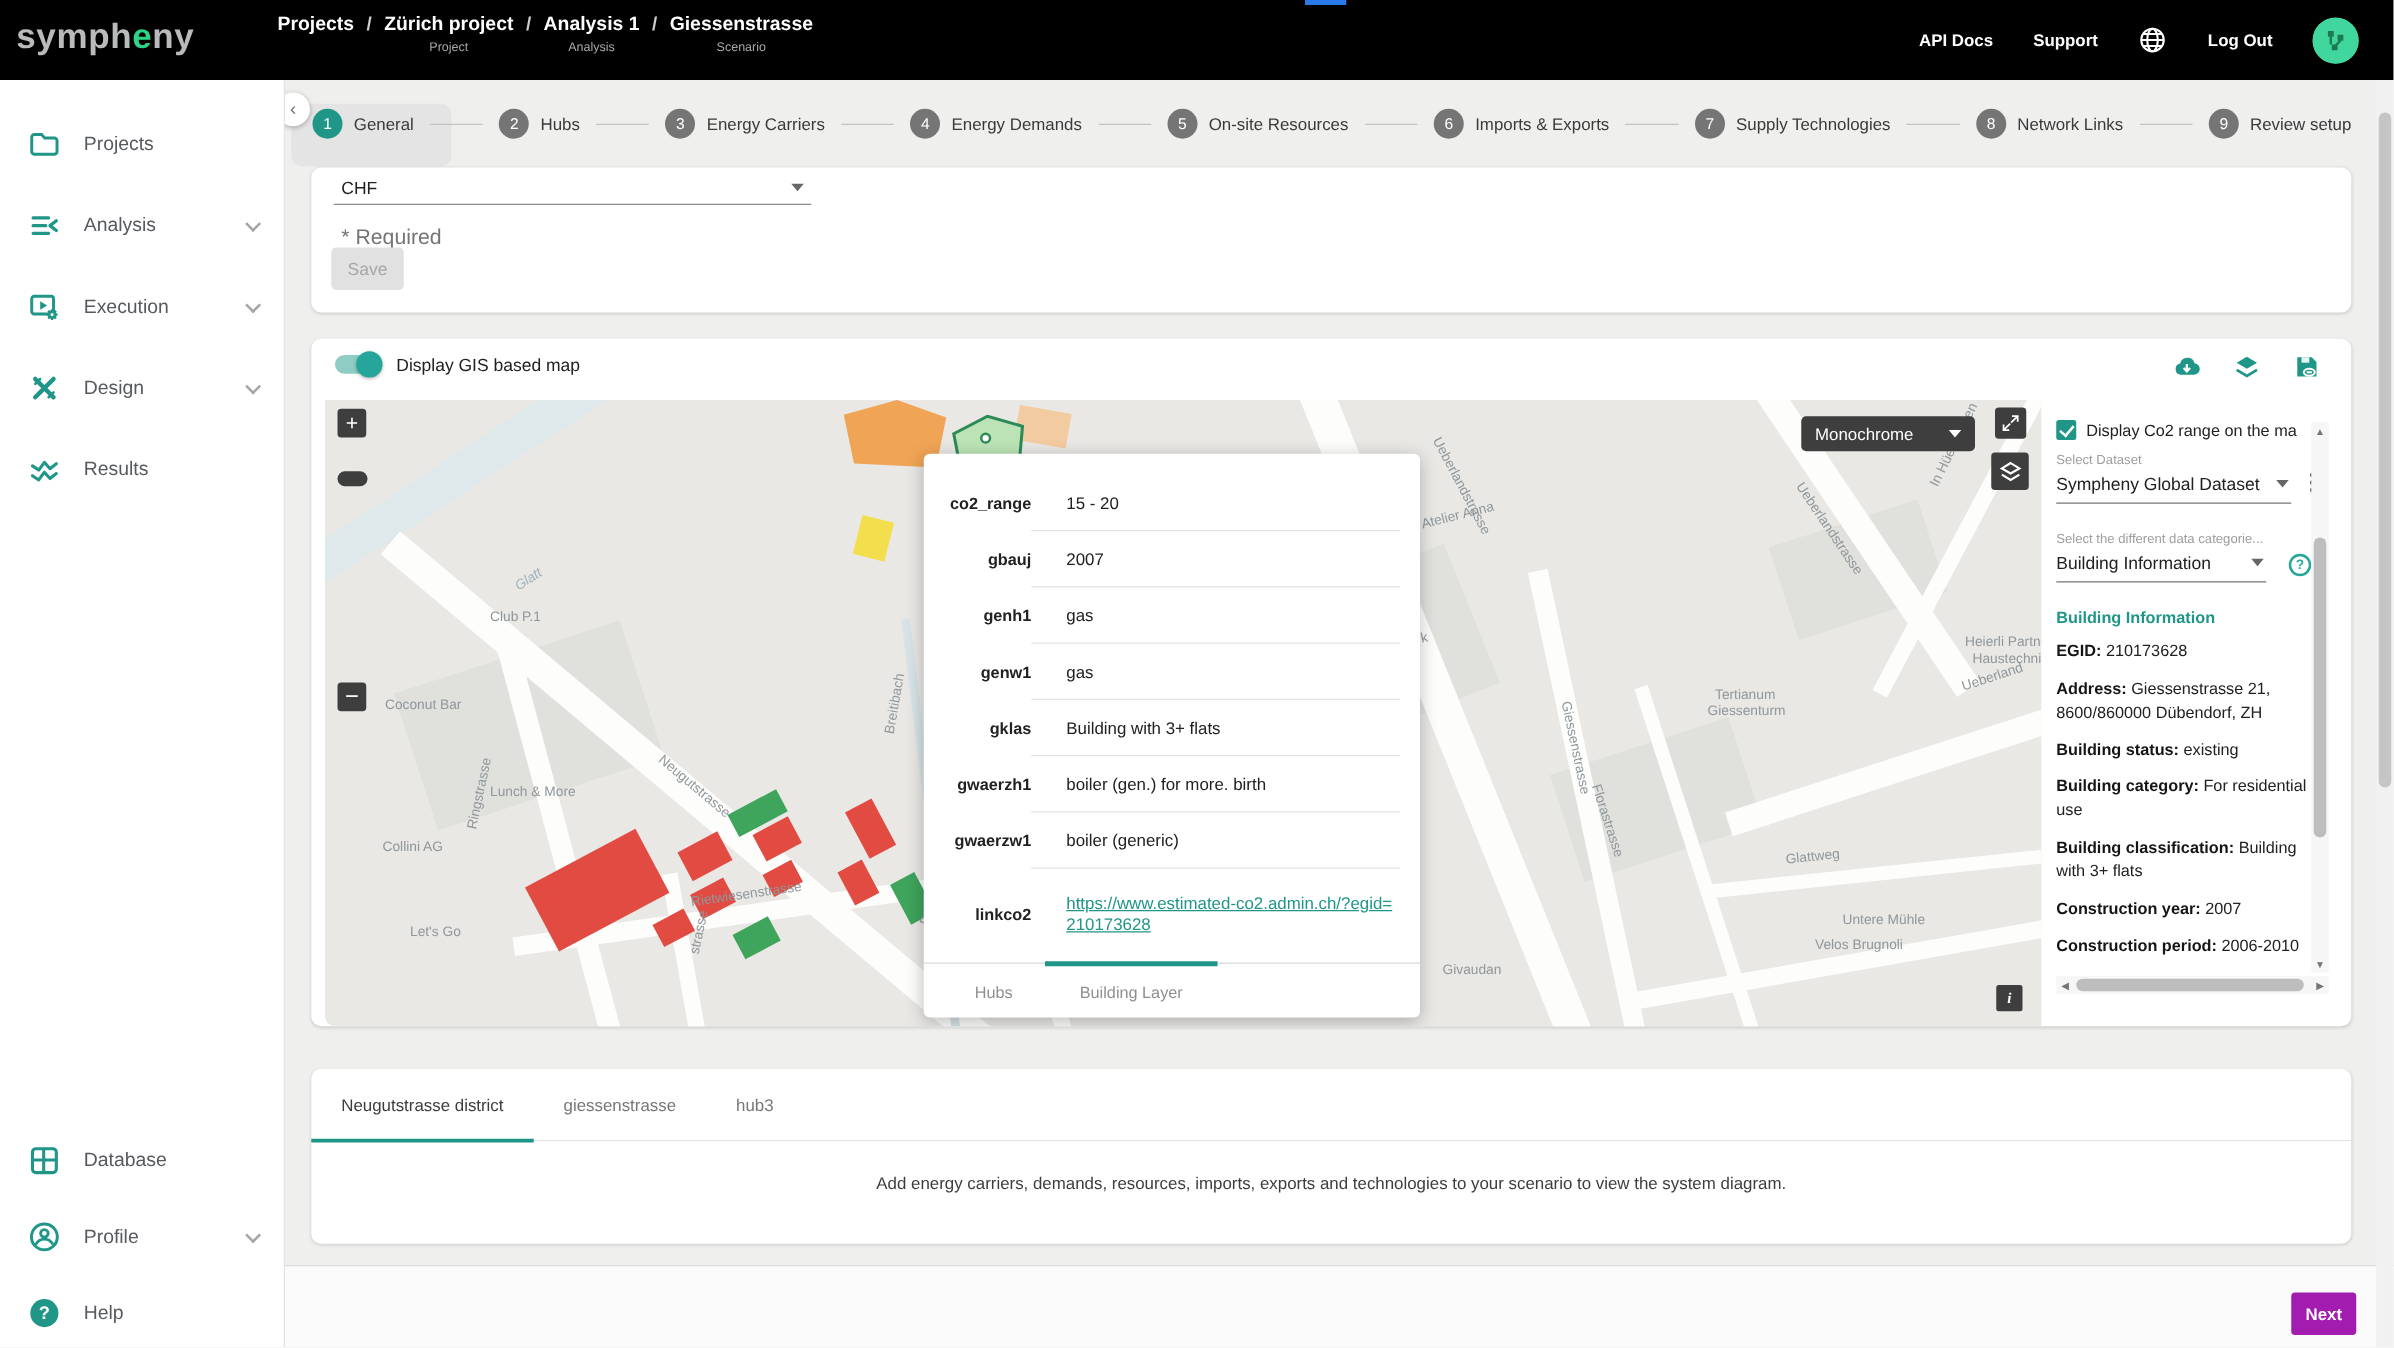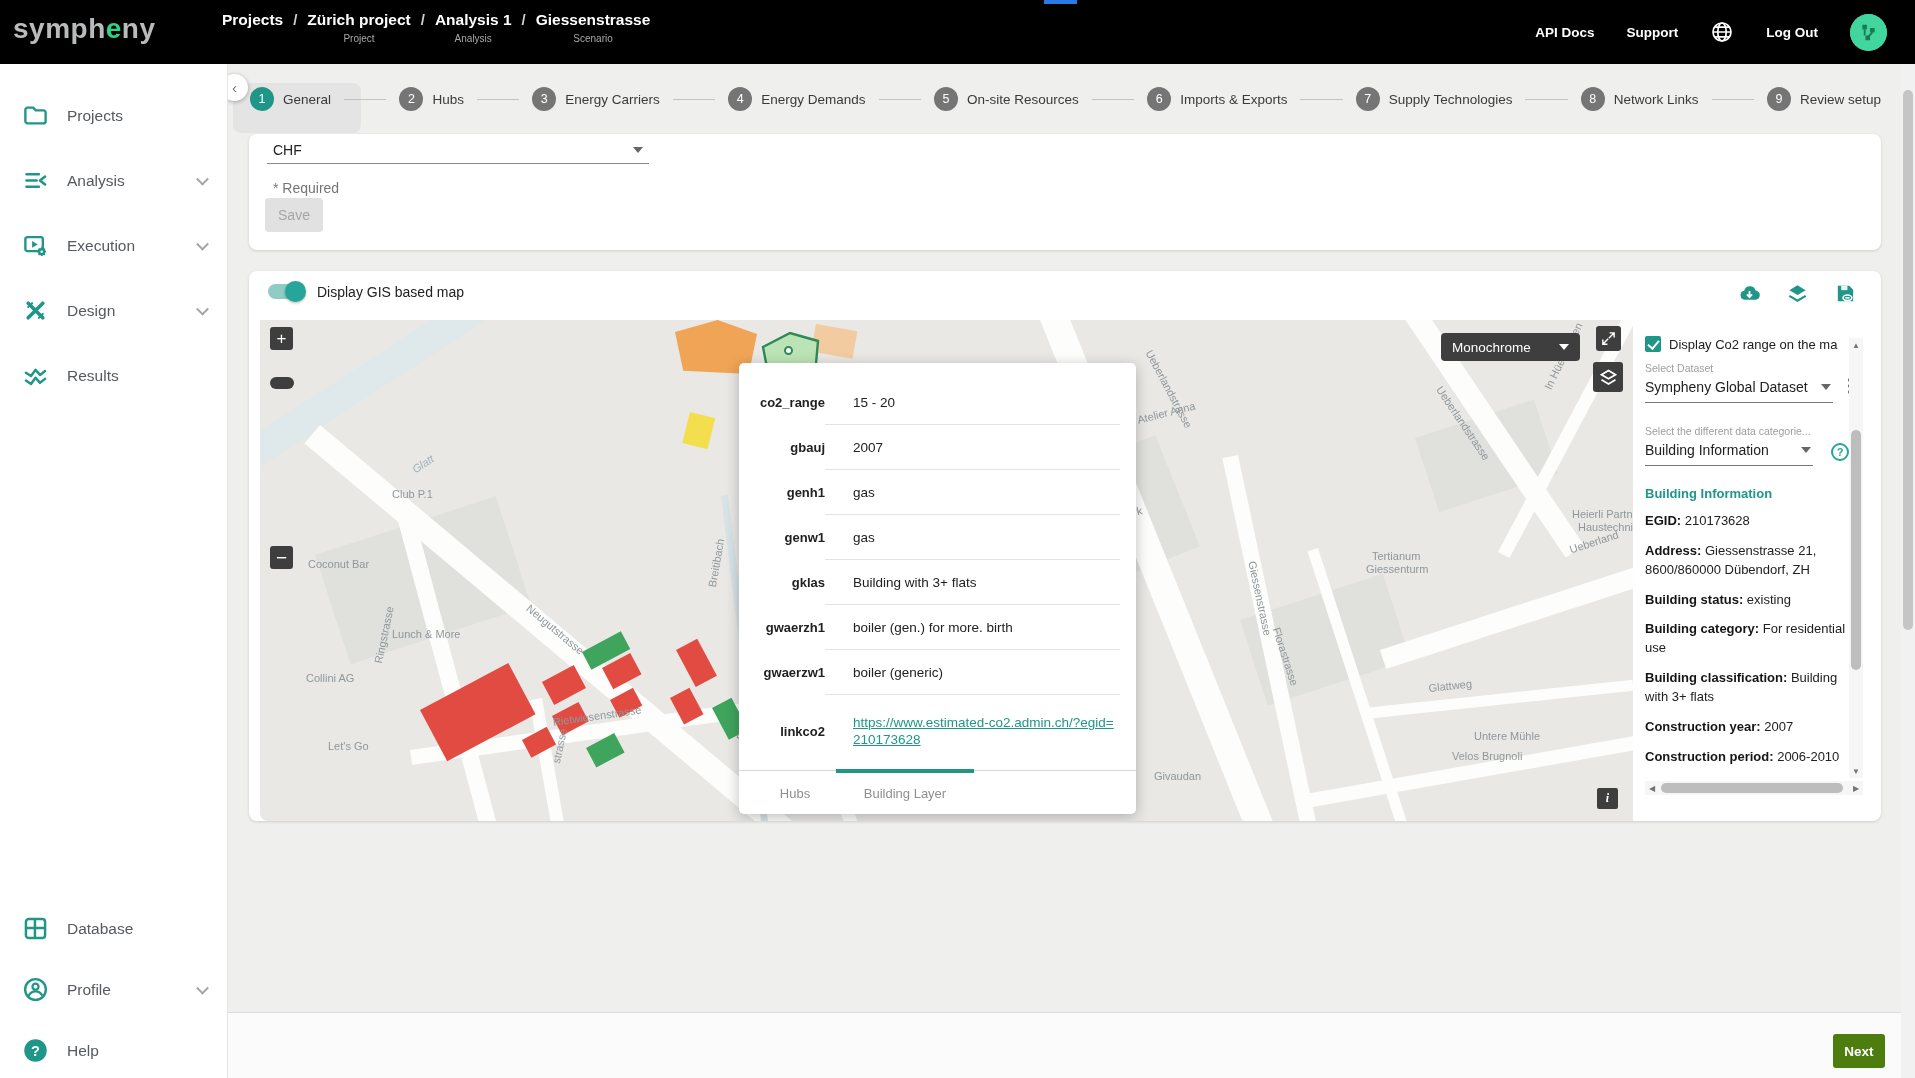--- a/index.html
+++ b/index.html
@@ -39,21 +39,21 @@
 .step.active .step-num{background:#1f9688}
 .step-label{font-size:13.5px;color:#3a3a3a;white-space:nowrap}
 .step-line{flex:1;min-width:16px;height:1px;background:#c3c3c3;margin:0 13px}
 
 
 .card{position:absolute;background:#fff;border-radius:8px;box-shadow:0 1px 3px rgba(0,0,0,.14)}
 #card1{left:249px;top:134px;width:1632px;height:116px}
 #chf-select{position:absolute;left:18px;top:2px;width:382px;height:28px;border-bottom:1px solid #8a8a8a;display:flex;align-items:center;justify-content:space-between;padding:0 6px;cursor:pointer}
 #chf-select .val{font-size:14px;color:#212121}
 .caret{width:0;height:0;border-left:5px solid transparent;border-right:5px solid transparent;border-top:6px solid #666}
-#required-note{position:absolute;left:24px;top:46px;font-size:14px;color:#757575}
+#required-note{position:absolute;left:24px;top:46px;font-size:17px;color:#757575}
 #save-btn{position:absolute;left:16px;top:64px;width:58px;height:34px;background:#e1e1e1;color:#a6a6a6;font-size:14px;border:none;border-radius:4px}
 
 #card2{left:249px;top:271px;width:1632px;height:550px}
 #toggle-row{position:absolute;left:19px;top:13px;display:flex;align-items:flex-start;gap:13px}
 #toggle{width:36px;height:15px;border-radius:8px;background:#8fcdc4;position:relative;cursor:pointer}
 #toggle-knob{position:absolute;right:-2px;top:-3px;width:21px;height:21px;border-radius:50%;background:#26a69a;box-shadow:0 1px 3px rgba(0,0,0,.3)}
 #toggle-label{font-size:14px;color:#212121}
 #map-icons{position:absolute;right:24px;top:11px;display:flex;gap:25px}
 .map-icon{width:23px;height:23px;display:inline-flex;cursor:pointer}
 
@@ -113,21 +113,21 @@
 
 #card3{left:249px;top:855px;width:1632px;height:140px}
 #hub-tabs{position:absolute;left:0;top:0;width:100%;height:58px;border-bottom:1px solid #e6e6e6;display:flex;padding-left:0}
 .hub-tab{height:58px;display:flex;align-items:center;padding:0 24px;font-size:13.5px;color:#777;position:relative;cursor:pointer}
 .hub-tab.active{color:#3c3c3c}
 .hub-tab.active::after{content:'';position:absolute;left:0;right:0;bottom:-1px;height:3px;background:#1f9688}
 #hub-message{position:absolute;left:0;top:84px;width:100%;text-align:center;font-size:13.5px;color:#3d3d3d}
 
 
 #bottom-bar{position:absolute;left:228px;top:1012px;width:1687px;height:66px;background:#fbfbfb;border-top:1px solid #dcdcdc}
-#next-btn{position:absolute;right:30px;top:21px;width:52px;height:34px;background:#4d7c0f;color:#fff;font-size:13.5px;font-weight:bold;border:none;border-radius:3px;cursor:pointer}
+#next-btn{position:absolute;right:30px;top:21px;width:52px;height:34px;background:#a21caf;color:#fff;font-size:13.5px;font-weight:bold;border:none;border-radius:3px;cursor:pointer}
 
 
 #page-scroll{position:absolute;right:0;top:64px;width:14px;height:1014px;background:#f1f1f1;z-index:50}
 #page-scroll .thumb{position:absolute;left:2px;top:26px;width:10px;height:540px;background:#c5c5c5;border-radius:5px}
 
 .seldot{position:absolute;width:9px;height:9px;border-radius:50%;background:#fff;border:2px solid #2c8a57;z-index:4}
 </style>
 </head>
 <body>
 
@@ -528,20 +528,28 @@
     <span class="arr" style="top:0">▲</span>
     <div class="thumb"></div>
     <span class="arr" style="bottom:0">▼</span>
   </div>
   <div class="hscroll">
     <span class="arr" style="left:0">◀</span>
     <div class="thumb"></div>
     <span class="arr" style="right:0">▶</span>
   </div>
 
+  <div class="card" id="card3">
+    <div id="hub-tabs">
+        <div class="hub-tab active">Neugutstrasse district</div>
+        <div class="hub-tab">giessenstrasse</div>
+        <div class="hub-tab">hub3</div>
+      </div>
+    <div id="hub-message">Add energy carriers, demands, resources, imports, exports and technologies to your scenario to view the system diagram.</div>
+  </div>
 
   <div id="bottom-bar">
     <button id="next-btn">Next</button>
   </div>
 
   <div id="page-scroll">
       <div class="thumb"></div>
     </div>
 </div>
 

